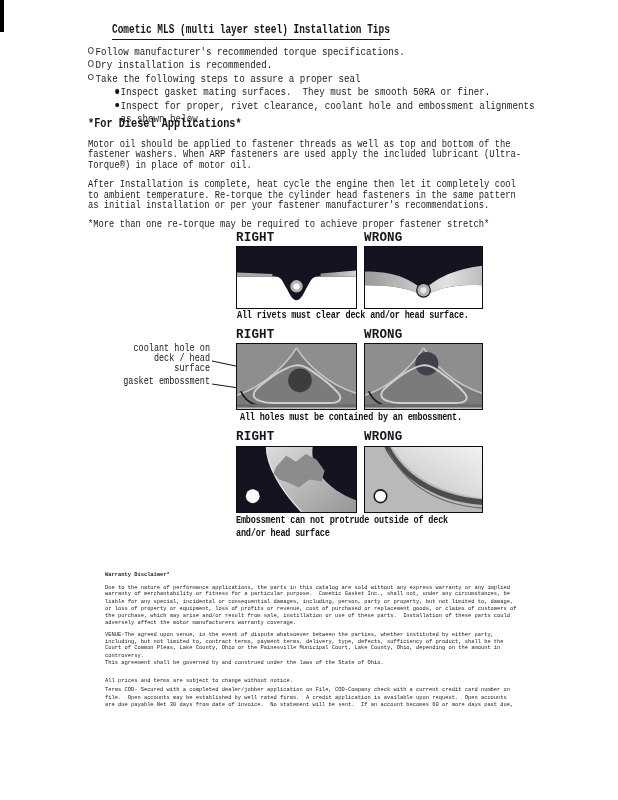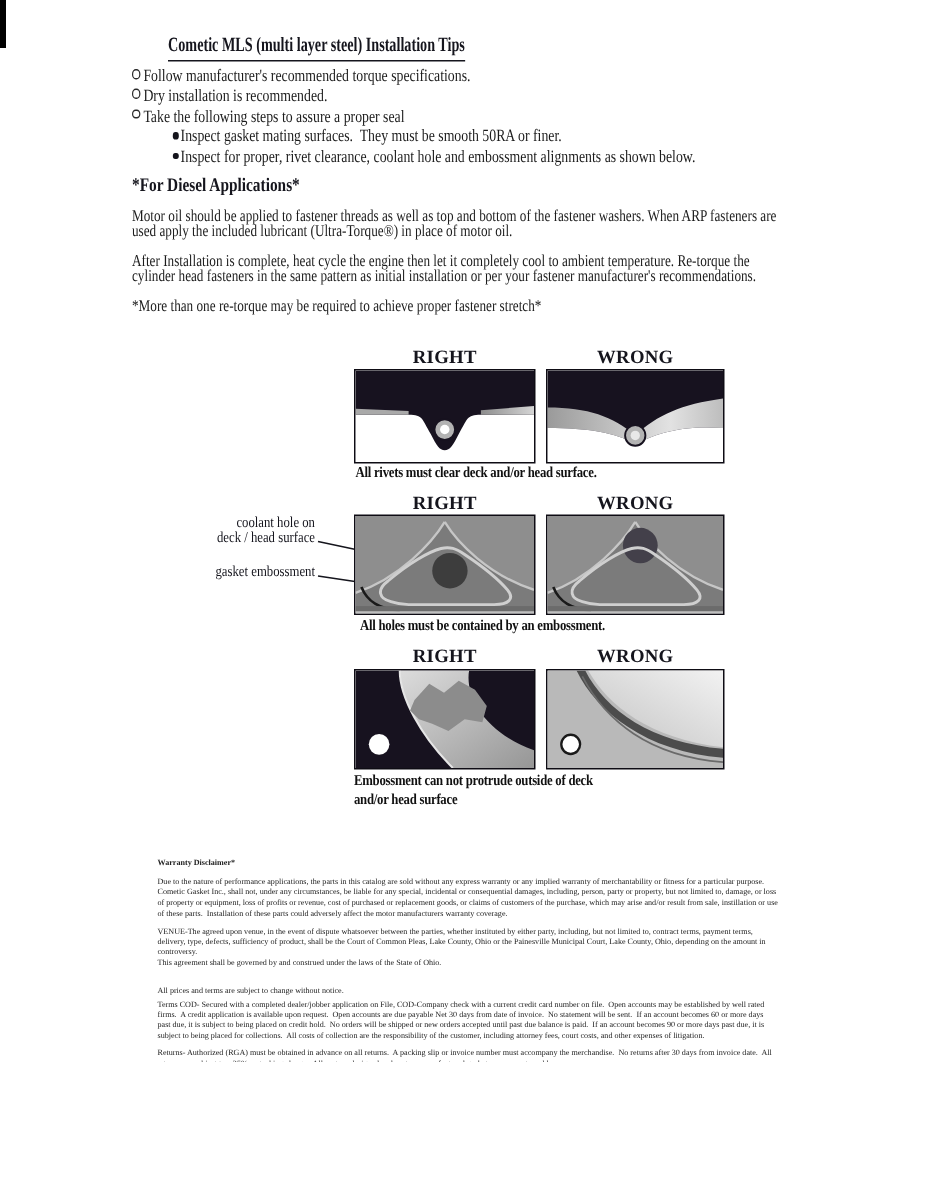--- a/index.html
+++ b/index.html
@@ -1,17 +1,17 @@
 <!DOCTYPE html>
 <html><head>
 <meta charset="utf-8">
 <style>
   html,body{margin:0;padding:0;background:#ffffff;}
   .page{position:relative;width:618px;height:708px;background:#ffffff;overflow:hidden;
-        font-family:Liberation Serif, serif;color:#1c1c1c;}
+        font-family:Liberation Mono, monospace;color:#1c1c1c;}
   .pre{white-space:pre-wrap;}
 
   .corner-mark{position:absolute;left:0;top:0;width:4px;height:32px;background:#000;}
 
   .title{position:absolute;left:112px;top:22px;margin:0;font-size:13.5px;font-weight:700;color:#15151d;
          white-space:nowrap;transform:scaleX(0.70);transform-origin:0 0;
          border-bottom:1.6px solid #15151d;padding-bottom:2px;}
 
   .bullets{position:absolute;left:88px;top:45px;width:560px;font-size:11.5px;line-height:13.4px;
            transform:scaleX(0.80);transform-origin:0 0;}
@@ -19,21 +19,21 @@
   .b .mk-circle{flex:none;width:4.5px;height:4.5px;border:1px solid #2a2a2a;border-radius:50%;
                 margin-right:3px;position:relative;top:-1.5px;}
   .b .mk-dot{flex:none;width:4.5px;height:4.5px;background:#15151d;border-radius:50%;
              margin-right:2px;position:relative;top:-1.5px;}
   .b.l2{margin-left:34px;}
 
   .diesel{position:absolute;left:88px;top:116px;width:548px;transform:scaleX(0.80);transform-origin:0 0;}
   .diesel h2{margin:0 0 8px 0;font-size:12.8px;font-weight:700;color:#15151d;}
   .diesel p{margin:0 0 9px 0;font-size:11px;line-height:10.4px;}
 
-  .dg-header{position:absolute;font-size:12.5px;font-weight:700;color:#15151d;text-align:center;letter-spacing:0.2px;}
+  .dg-header{position:absolute;font-size:12.5px;font-weight:700;color:#15151d;text-align:left;letter-spacing:0.2px;}
   .dg-box{position:absolute;border:1.4px solid #0e0c14;box-sizing:border-box;background:#fff;}
   .dg-box svg{display:block;width:100%;height:100%;}
   .dg-caption{position:absolute;font-size:10px;font-weight:700;color:#111;letter-spacing:-0.2px;
               transform:scaleX(0.85);transform-origin:0 0;white-space:pre-line;line-height:12.5px;}
   .dg-label{position:absolute;width:112px;text-align:right;font-size:10px;line-height:10.2px;color:#15151d;
             white-space:pre-line;transform:scaleX(0.85);transform-origin:100% 0;}
   .pointer-lines{position:absolute;left:205px;top:352px;width:100px;height:45px;}
 
   .disclaimer{position:absolute;left:105px;top:572px;width:690px;transform:scale(0.60);transform-origin:0 0;
               color:#222;}

